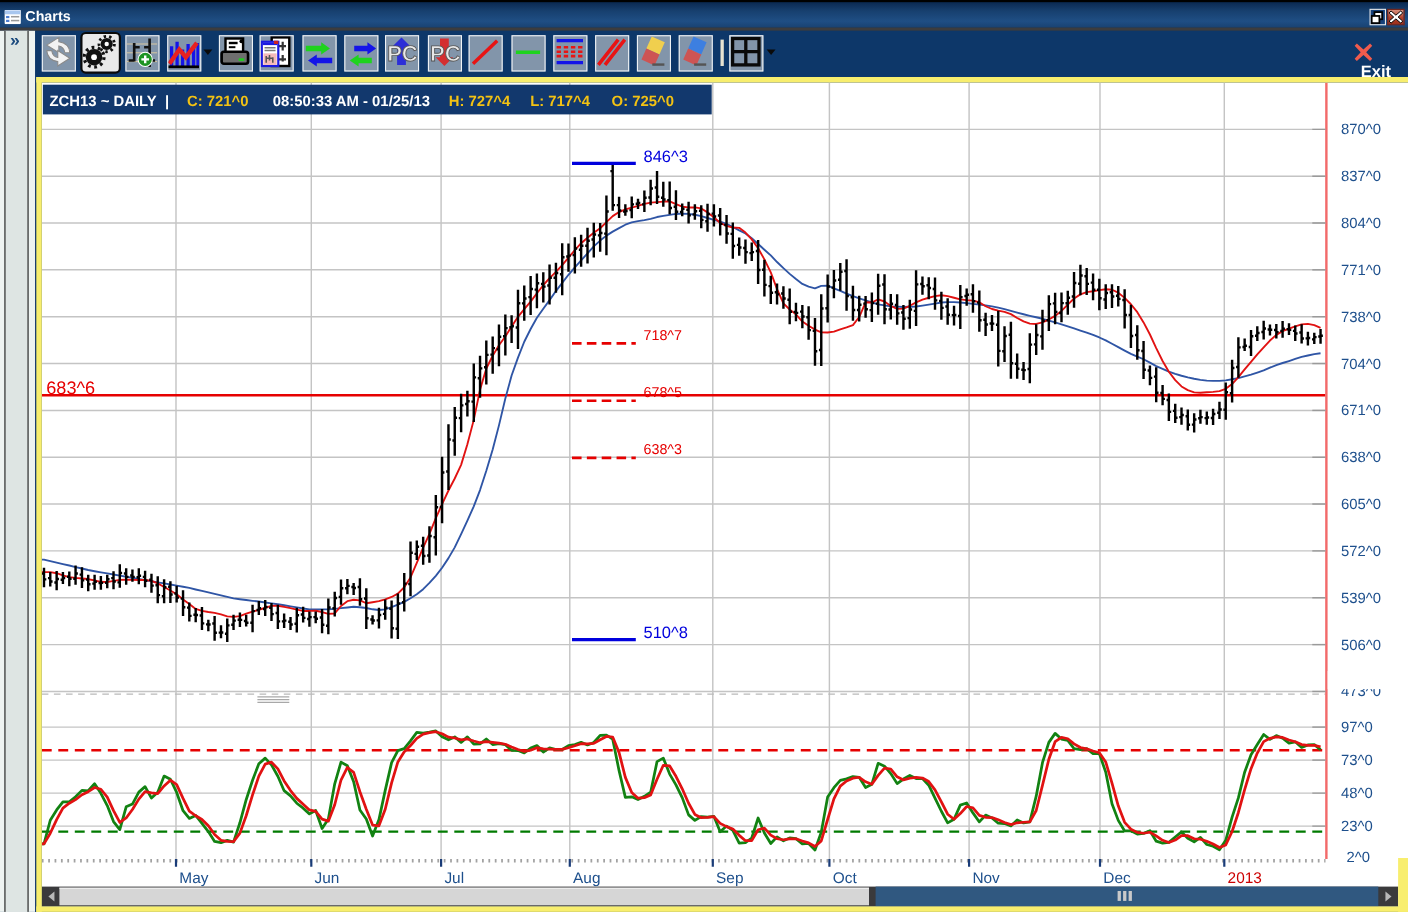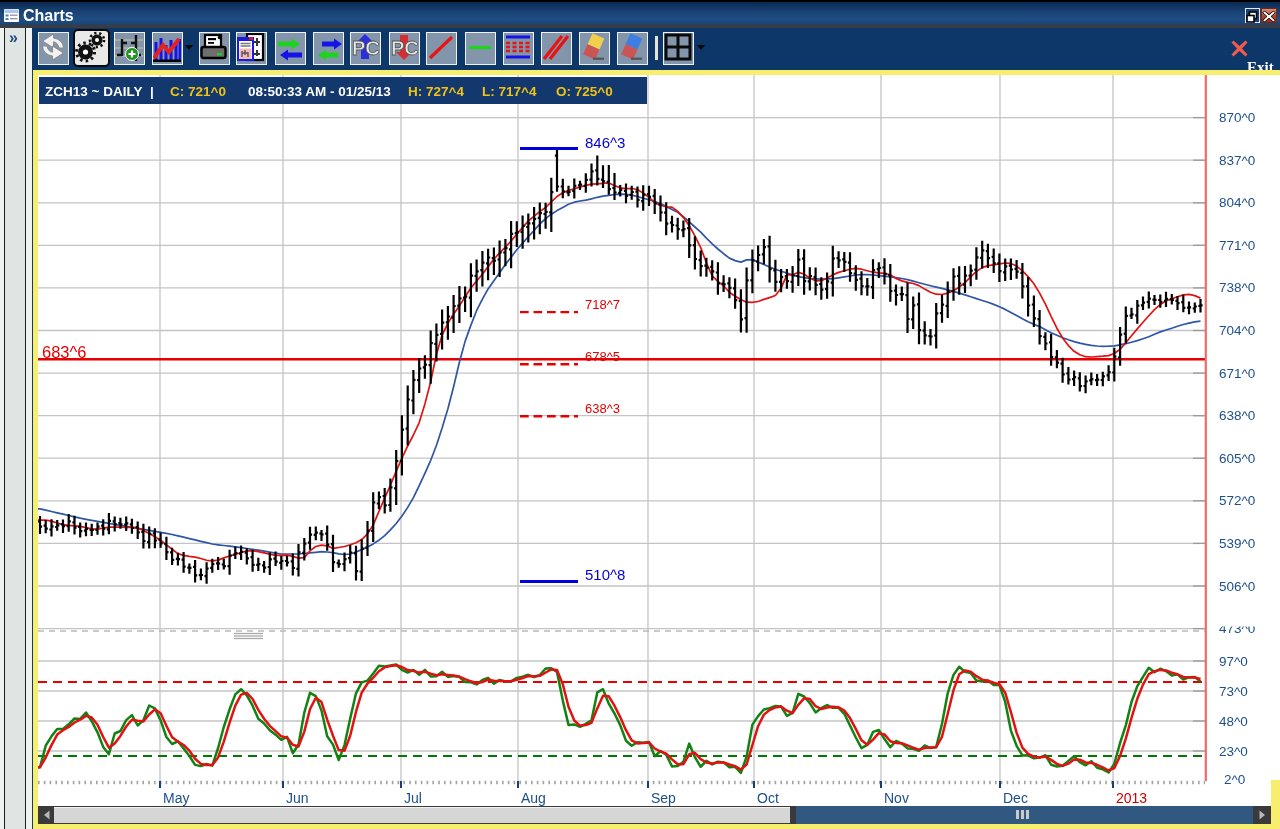--- a/index.html
+++ b/index.html
@@ -9,21 +9,21 @@
 
 <div class="abs" style="left:0;top:0;width:1280px;height:25px;background:linear-gradient(180deg,#0a2850 0%,#17406f 35%,#1f4e84 75%,#194272 100%);border-top:2px solid #000;">
 <svg width="15" height="13" viewBox="0 0 15 13" style="position:absolute;left:4px;top:7px">
       <rect x="0" y="0" width="15" height="13" rx="1" fill="#fff"></rect>
       <rect x="0.5" y="0.5" width="14" height="3.5" fill="#a8c6ee"></rect>
       <rect x="1.5" y="5.5" width="3" height="2" fill="#4d7dd0"></rect>
       <rect x="1.5" y="9" width="3" height="2" fill="#4d7dd0"></rect>
       <rect x="6" y="5.5" width="7.5" height="1.4" fill="#9a9a9a"></rect>
       <rect x="6" y="9" width="7.5" height="1.4" fill="#9a9a9a"></rect>
     </svg>
-<span style="position:absolute;left:23px;top:5px;color:#fff;font-size:16px;font-weight:bold;">Charts</span>
+<span style="position:absolute;left:23px;top:5px;color:#fff;font-size:13px;font-weight:bold;">Charts</span>
 <div style="position:absolute;left:1244.5px;top:5.5px;width:15px;height:15px;background:#15407a;border:1.4px solid #e9e9e9;box-sizing:border-box;"><svg width="12" height="12" viewBox="0 0 12 12">
         <rect x="3.5" y="1" width="7" height="6.5" fill="#fff" stroke="#000" stroke-width="1.6"></rect>
         <rect x="1" y="4.5" width="7" height="6.5" fill="#fff" stroke="#000" stroke-width="1.6"></rect>
       </svg></div>
     <div style="position:absolute;left:1261px;top:5.5px;width:16px;height:15px;background:linear-gradient(180deg,#d8927f 0%,#b2402a 55%,#9c2f1a 100%);border:1px solid #7a2315;box-sizing:border-box;"><svg width="14" height="13" viewBox="0 0 14 13">
         <path d="M2.6 1 L7 4.8 L11.4 1 L13.2 2.8 L9 6.5 L13.2 10.2 L11.4 12 L7 8.2 L2.6 12 L0.8 10.2 L5 6.5 L0.8 2.8 Z" fill="#fff" stroke="#000" stroke-width="0.9"></path>
       </svg></div>
 </div>
 
 <div class="abs" style="left:0;top:25px;width:1280px;height:2.5px;background:#3c3c3e;"></div>
@@ -165,21 +165,21 @@
 <div style="position:absolute;left:662.5px;top:32px;width:31px;height:33px;background:#8295aa;border:1.6px solid #eef2f5;border-radius:0px;box-sizing:border-box;">
     <svg width="28" height="30" viewBox="0 0 28 30" style="position:absolute;left:0;top:0">
       <rect x="2" y="2" width="24" height="24" fill="none" stroke="#0a0a0a" stroke-width="3"></rect>
       <path d="M14 2v24M2 14h24" stroke="#0a0a0a" stroke-width="3"></path>
     </svg>
   </div>
 <div style="position:absolute;left:697px;top:45px;width:0;height:0;border-left:4.5px solid transparent;border-right:4.5px solid transparent;border-top:5.5px solid #0a0a0a;"></div>
 <div style="position:absolute;left:1231px;top:39px;width:49px;height:20px;">
 <svg width="17" height="17" viewBox="0 0 17 17" style="vertical-align:middle">
       <path d="M2.5 0.5 L8.5 6 L14.5 0.5 L16.5 2.5 L11 8.5 L16.5 14.5 L14.5 16.5 L8.5 11 L2.5 16.5 L0.5 14.5 L6 8.5 L0.5 2.5 Z" fill="#ef5b4d"></path>
-    </svg><span style="color:#fff;font-size:15px;font-weight:bold;vertical-align:middle;margin-left:16px;font-family:Liberation Serif, serif;">Exit</span></div>
+    </svg><span style="color:#fff;font-size:15px;font-weight:bold;vertical-align:middle;margin-left:6px;">Exit</span></div>
 
 <div class="abs" style="left:38px;top:75px;width:1242px;height:749px;background:#fff;"></div>
 
 <svg class="abs" style="left:38px;top:75px;" width="1242" height="731" viewBox="38 75 1242 731" preserveAspectRatio="none">
 <line x1="160" y1="75" x2="160" y2="781" stroke="#c4c4c4" stroke-width="1.3"></line>
 <line x1="283" y1="75" x2="283" y2="781" stroke="#c4c4c4" stroke-width="1.3"></line>
 <line x1="401" y1="75" x2="401" y2="781" stroke="#c4c4c4" stroke-width="1.3"></line>
 <line x1="518" y1="75" x2="518" y2="781" stroke="#c4c4c4" stroke-width="1.3"></line>
 <line x1="648" y1="75" x2="648" y2="781" stroke="#c4c4c4" stroke-width="1.3"></line>
 <line x1="754" y1="75" x2="754" y2="781" stroke="#c4c4c4" stroke-width="1.3"></line>

